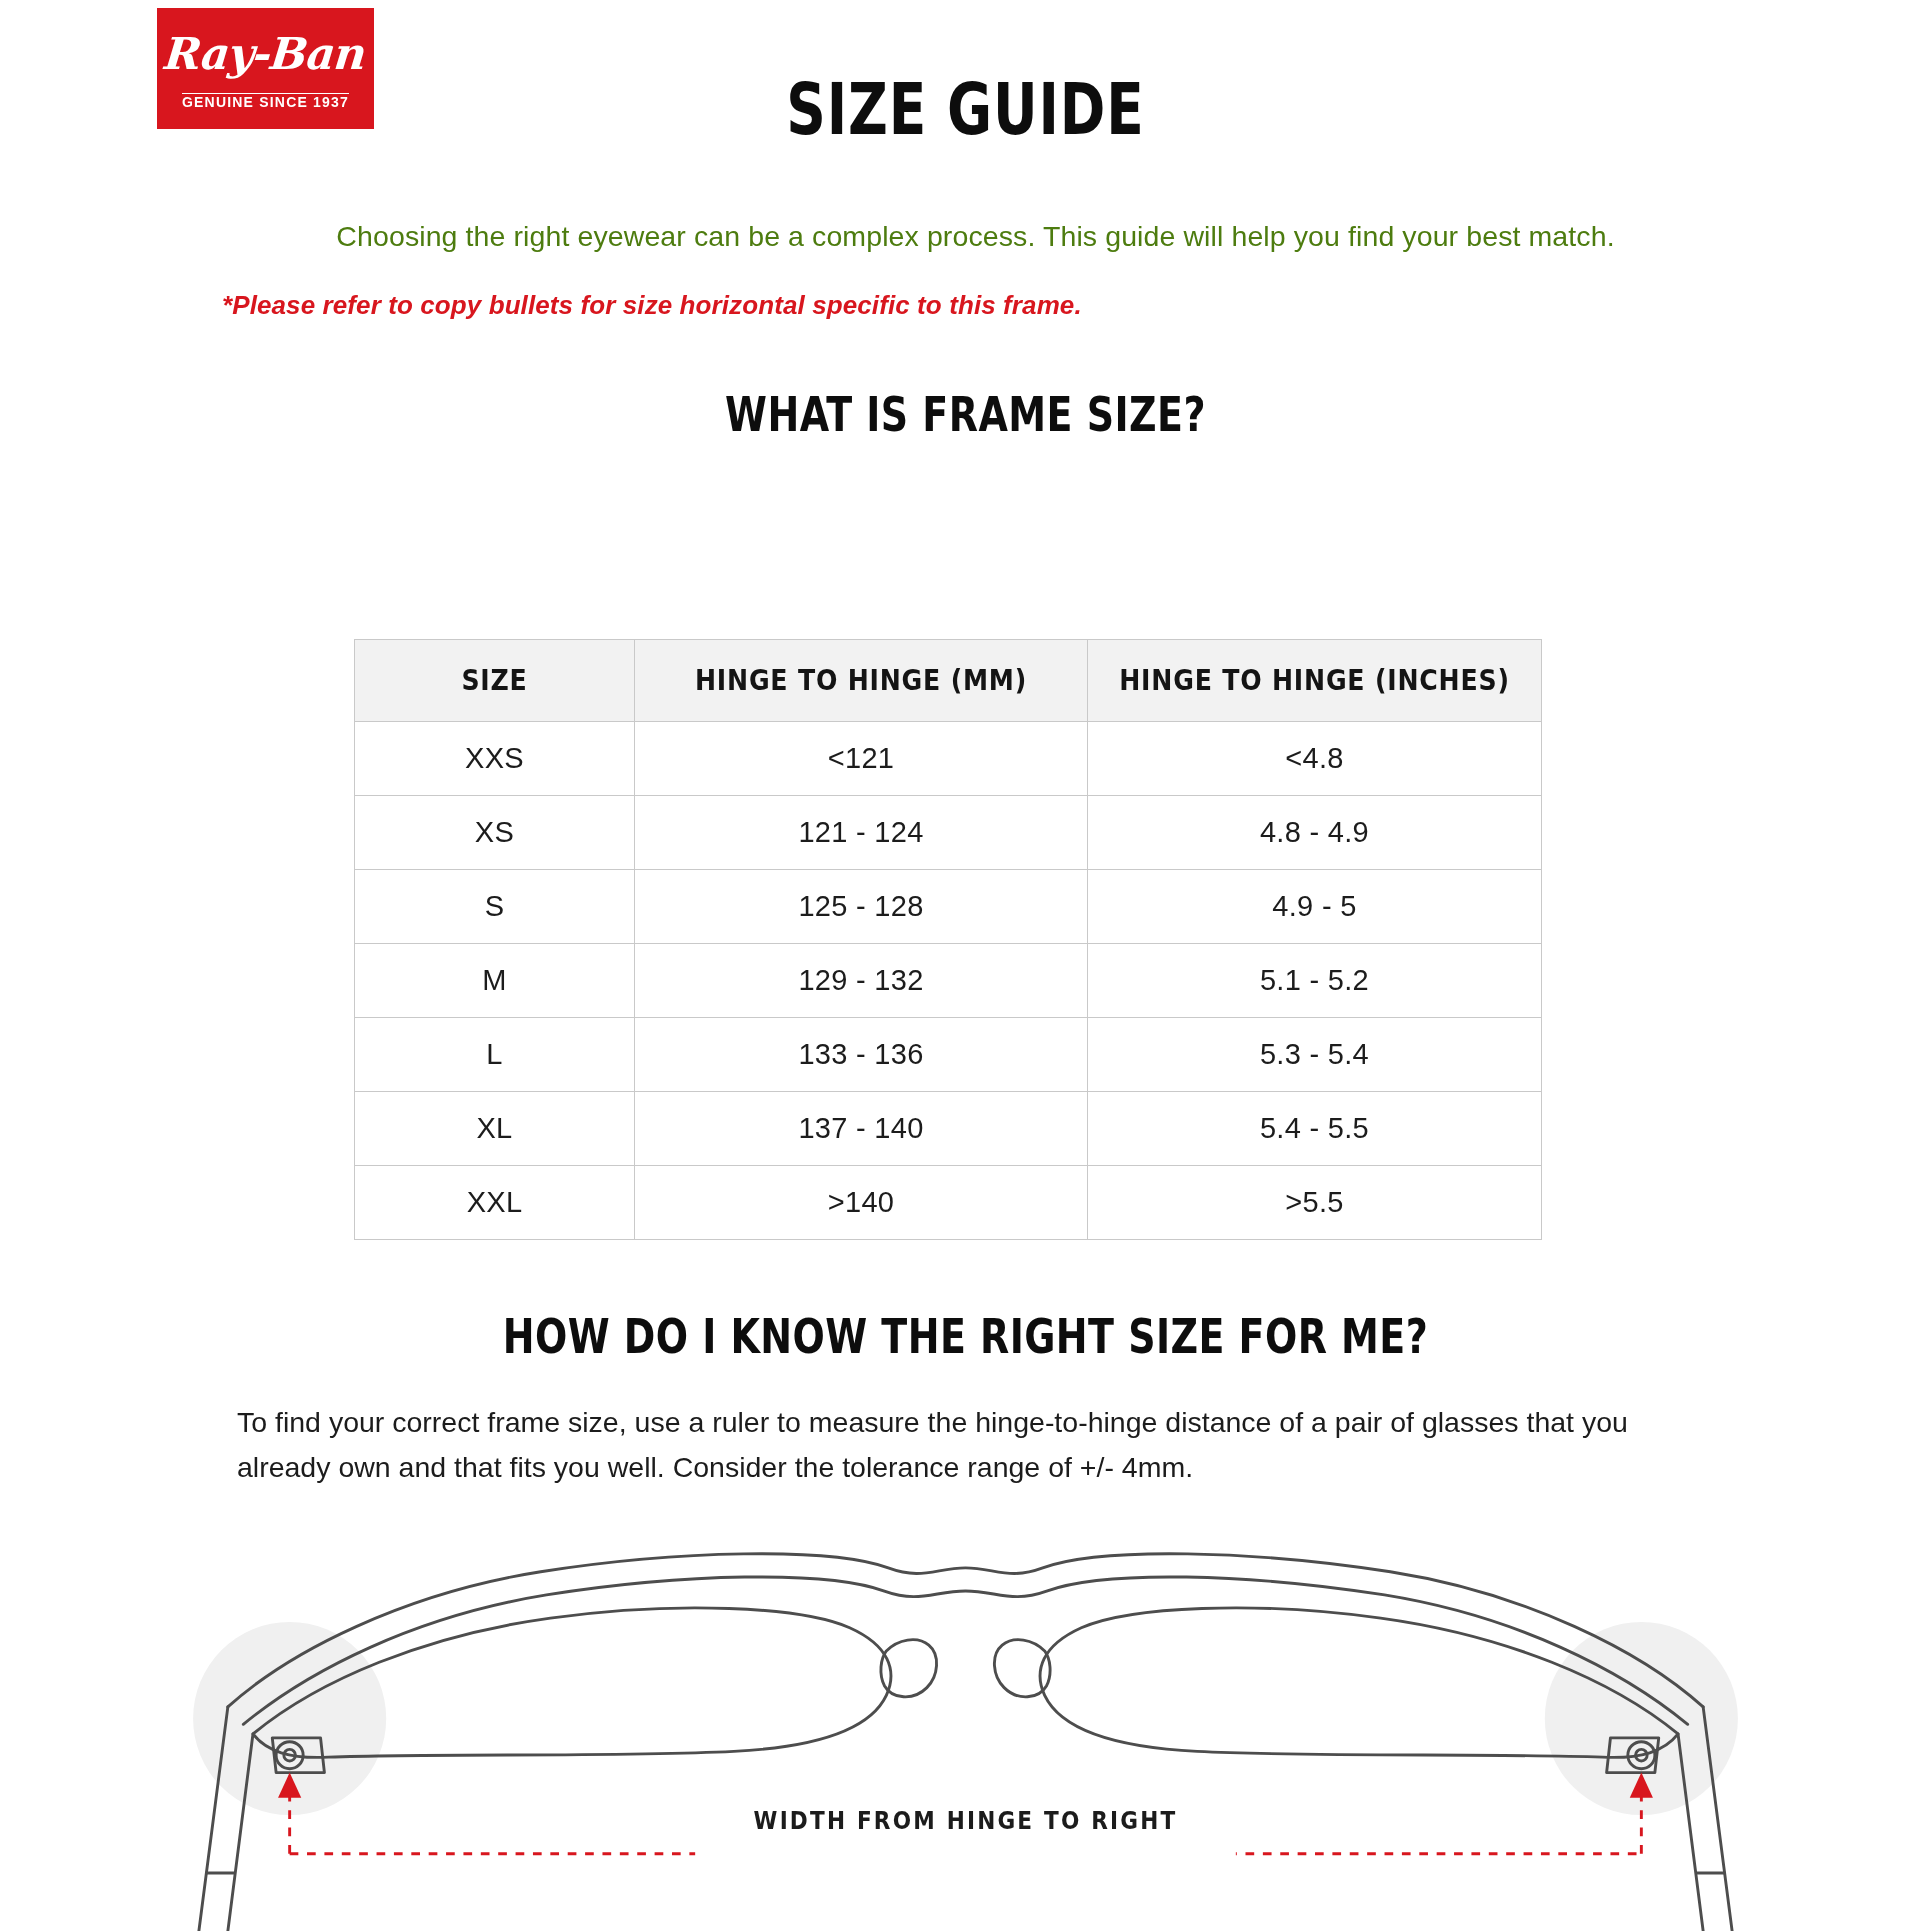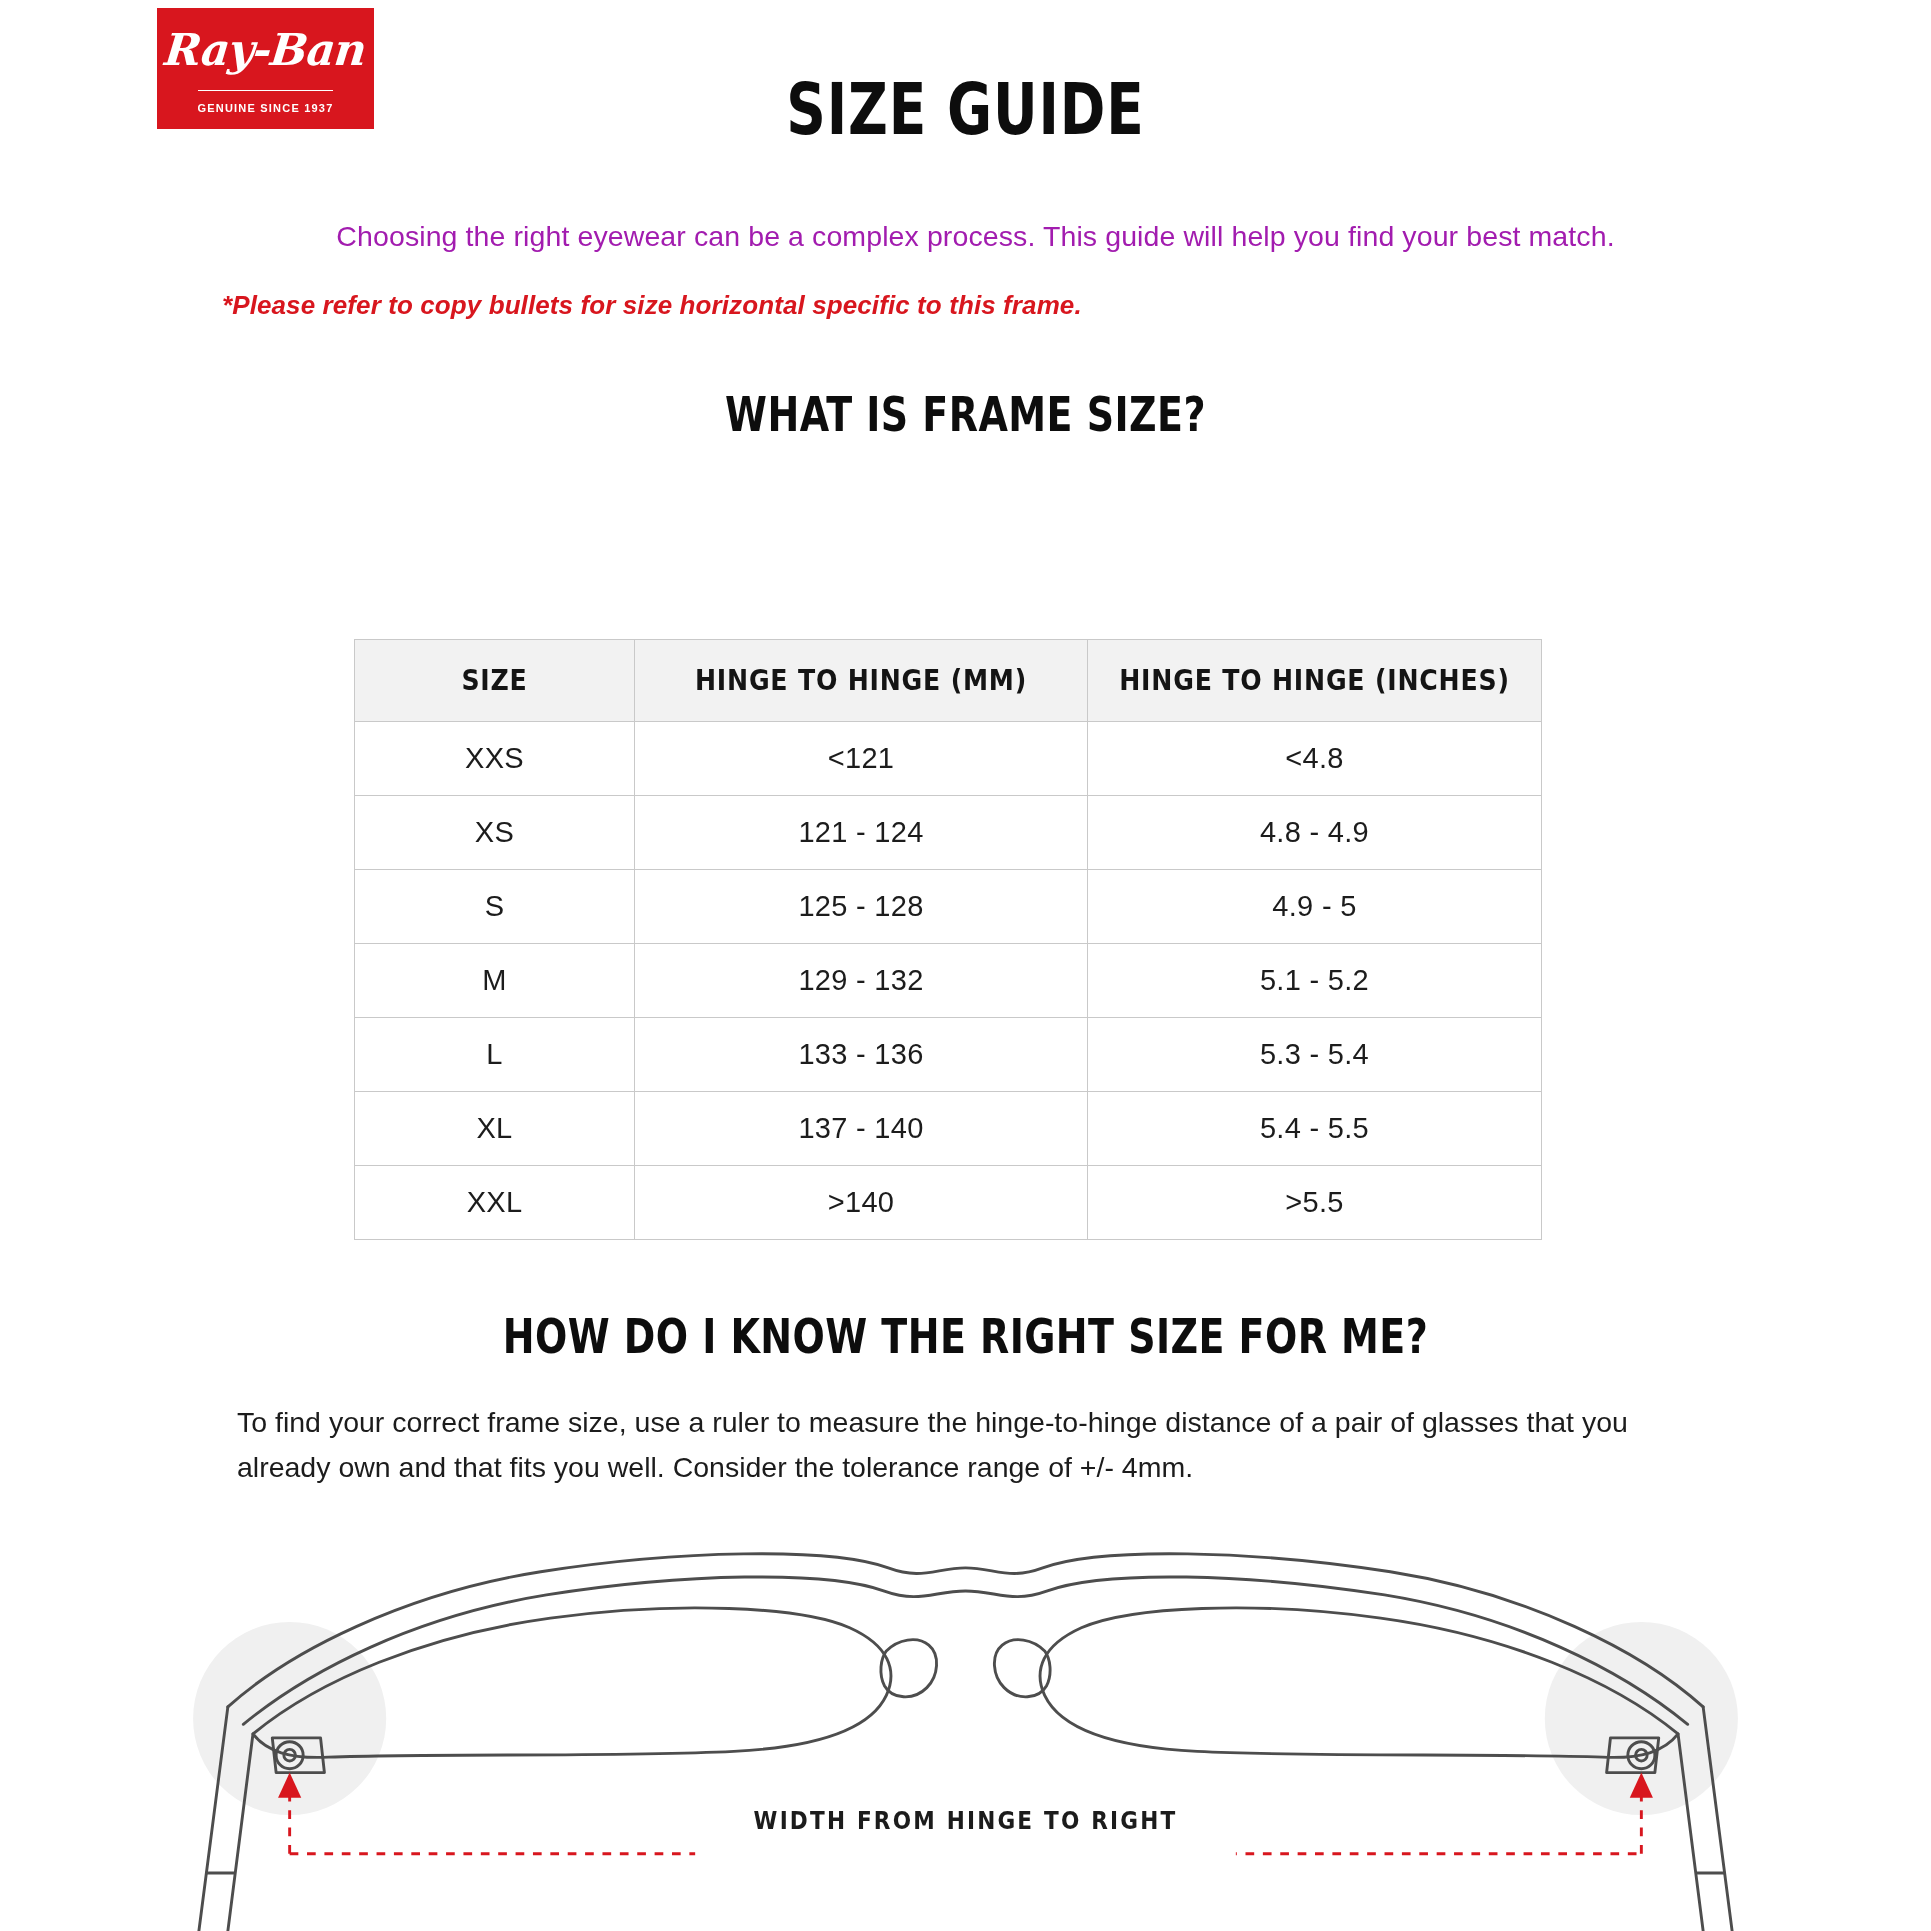--- a/index.html
+++ b/index.html
@@ -41,26 +41,26 @@
     font-style: italic;
     font-weight: bold;
     font-size: 44px;
     letter-spacing: -1px;
     line-height: 1;
     margin-top: 5.8px;
     transform: skewX(-6deg);
   }
   .logo-sub {
     color: #ffffff;
-    font-size: 11px;
+    font-size: 14px;
     font-weight: bold;
     letter-spacing: 1.2px;
     margin-top: 17.4px;
     border-top: 1.9px solid #ffffff;
-    padding-top: 11px;
+    padding-top: 0;
   }
 
   
   .h1 {
     position: absolute;
     top: 68px;
     left: 0;
     width: 1931px;
     text-align: center;
     font-family: "DejaVu Sans Condensed", "Liberation Sans Narrow", "Liberation Sans", sans-serif;
@@ -71,21 +71,21 @@
     transform: scaleX(0.86);
   }
   .intro {
     position: absolute;
     top: 217px;
     left: 237px;
     width: 1477px;
     text-align: center;
     font-size: 28.5px;
     line-height: 1.35;
-    color: #a21caf;
+    color: #4d7c0f;
     letter-spacing: 0.1px;
   }
   .note {
     position: absolute;
     top: 290px;
     left: 222px;
     width: 1062px;
     text-align: left;
     font-size: 26px;
     font-style: italic;

